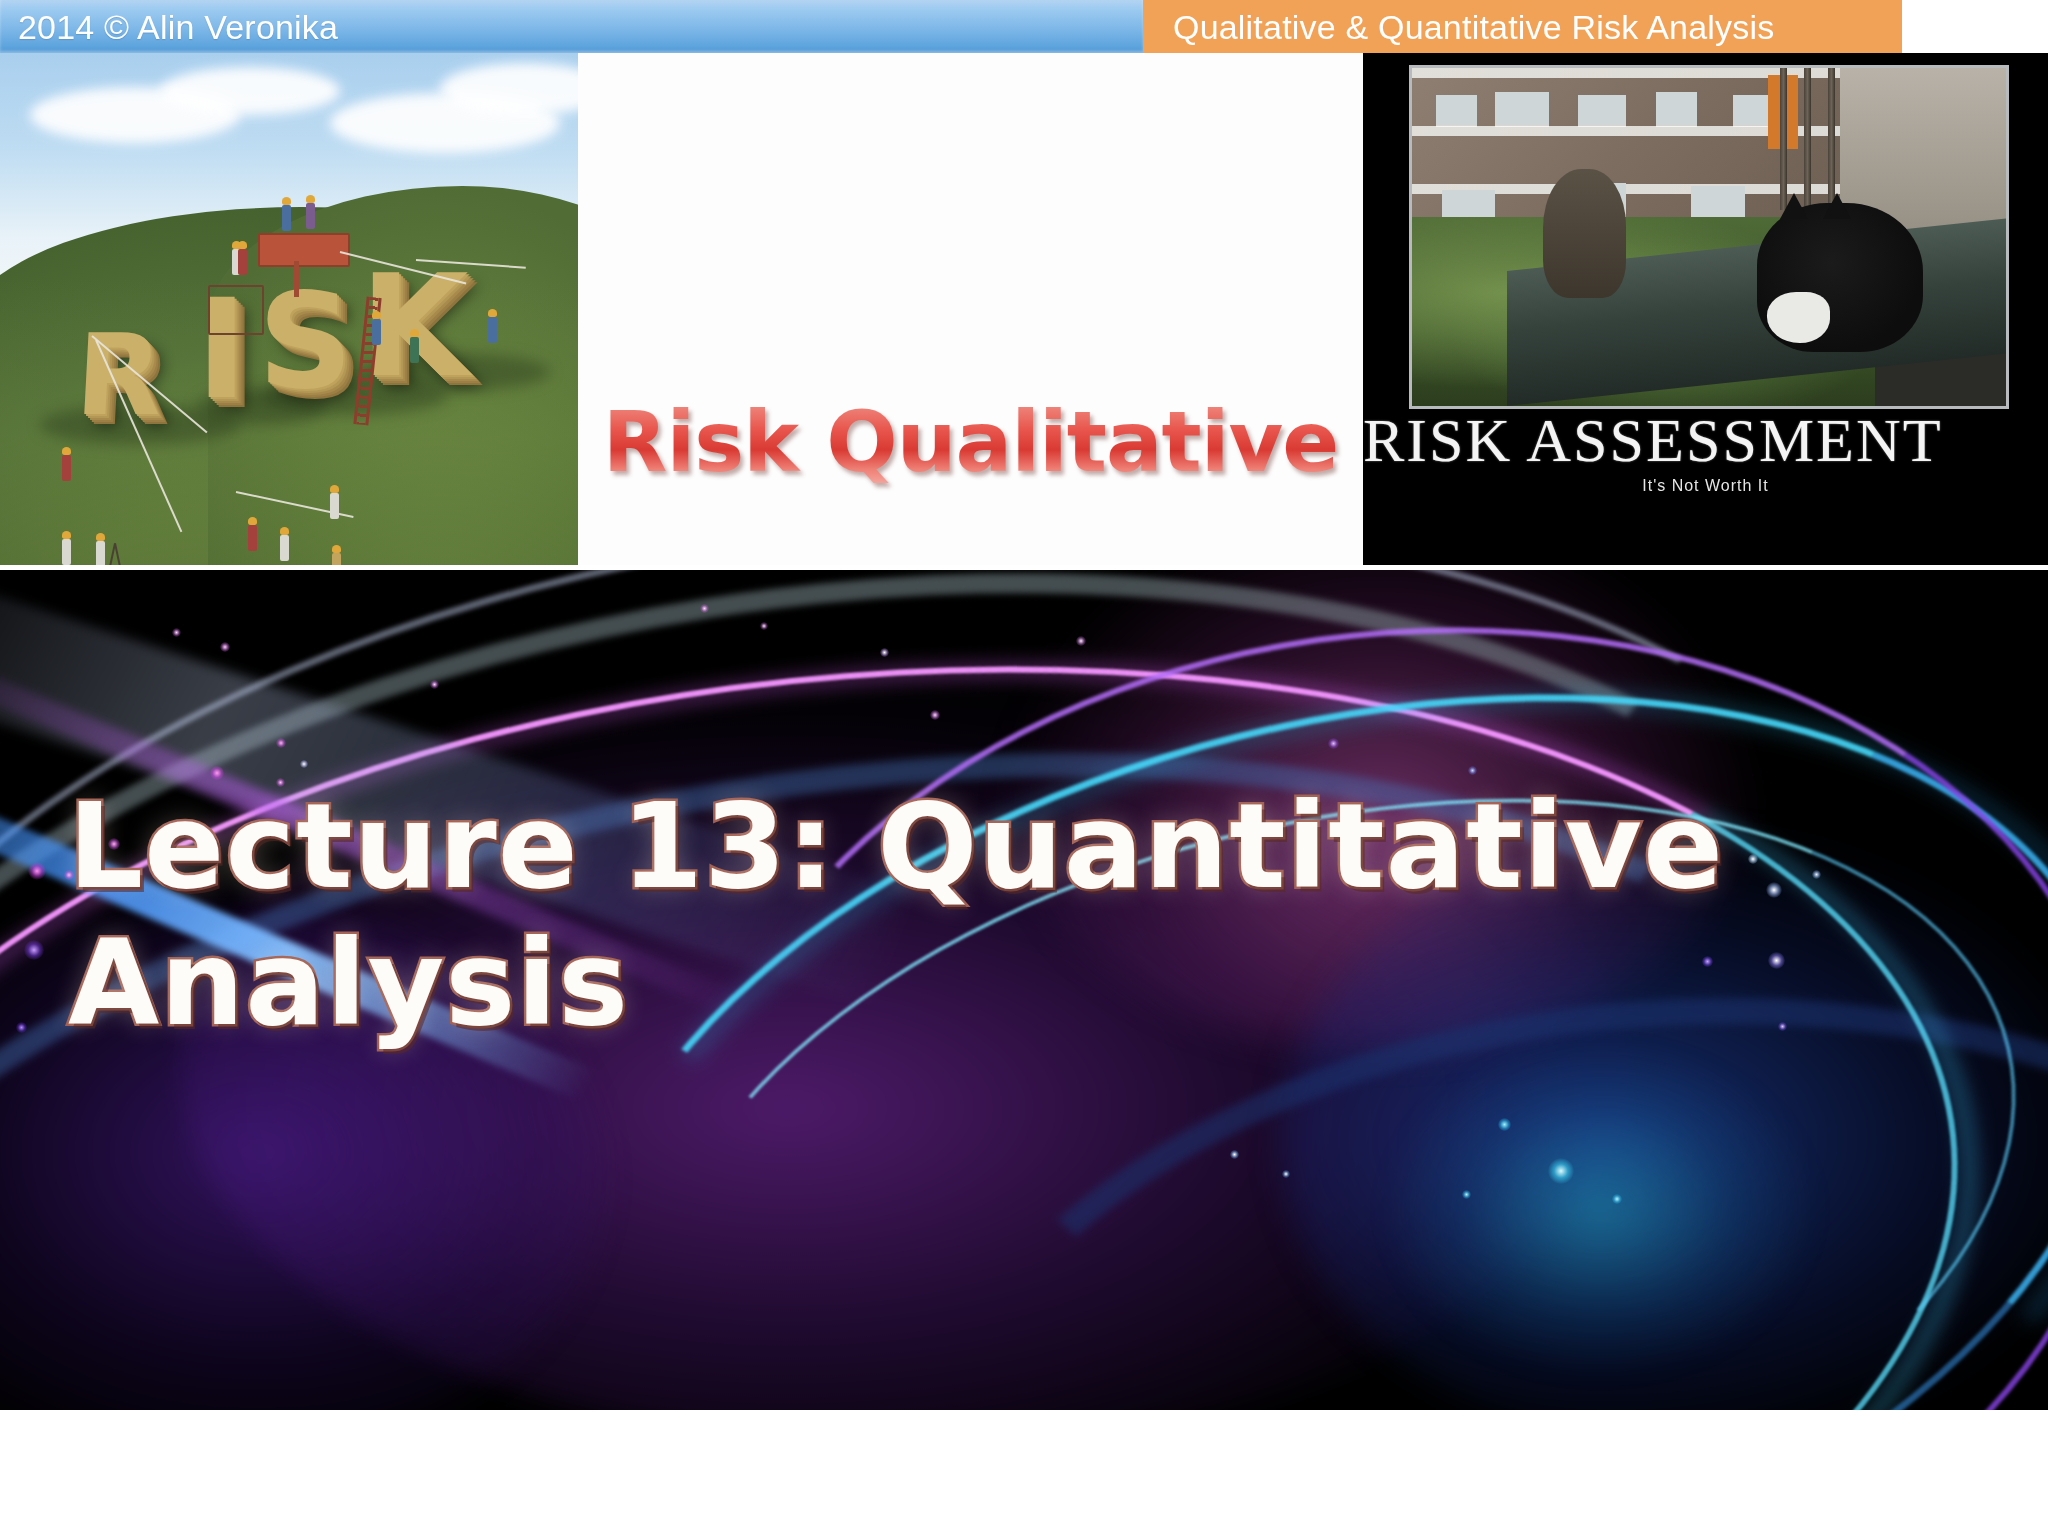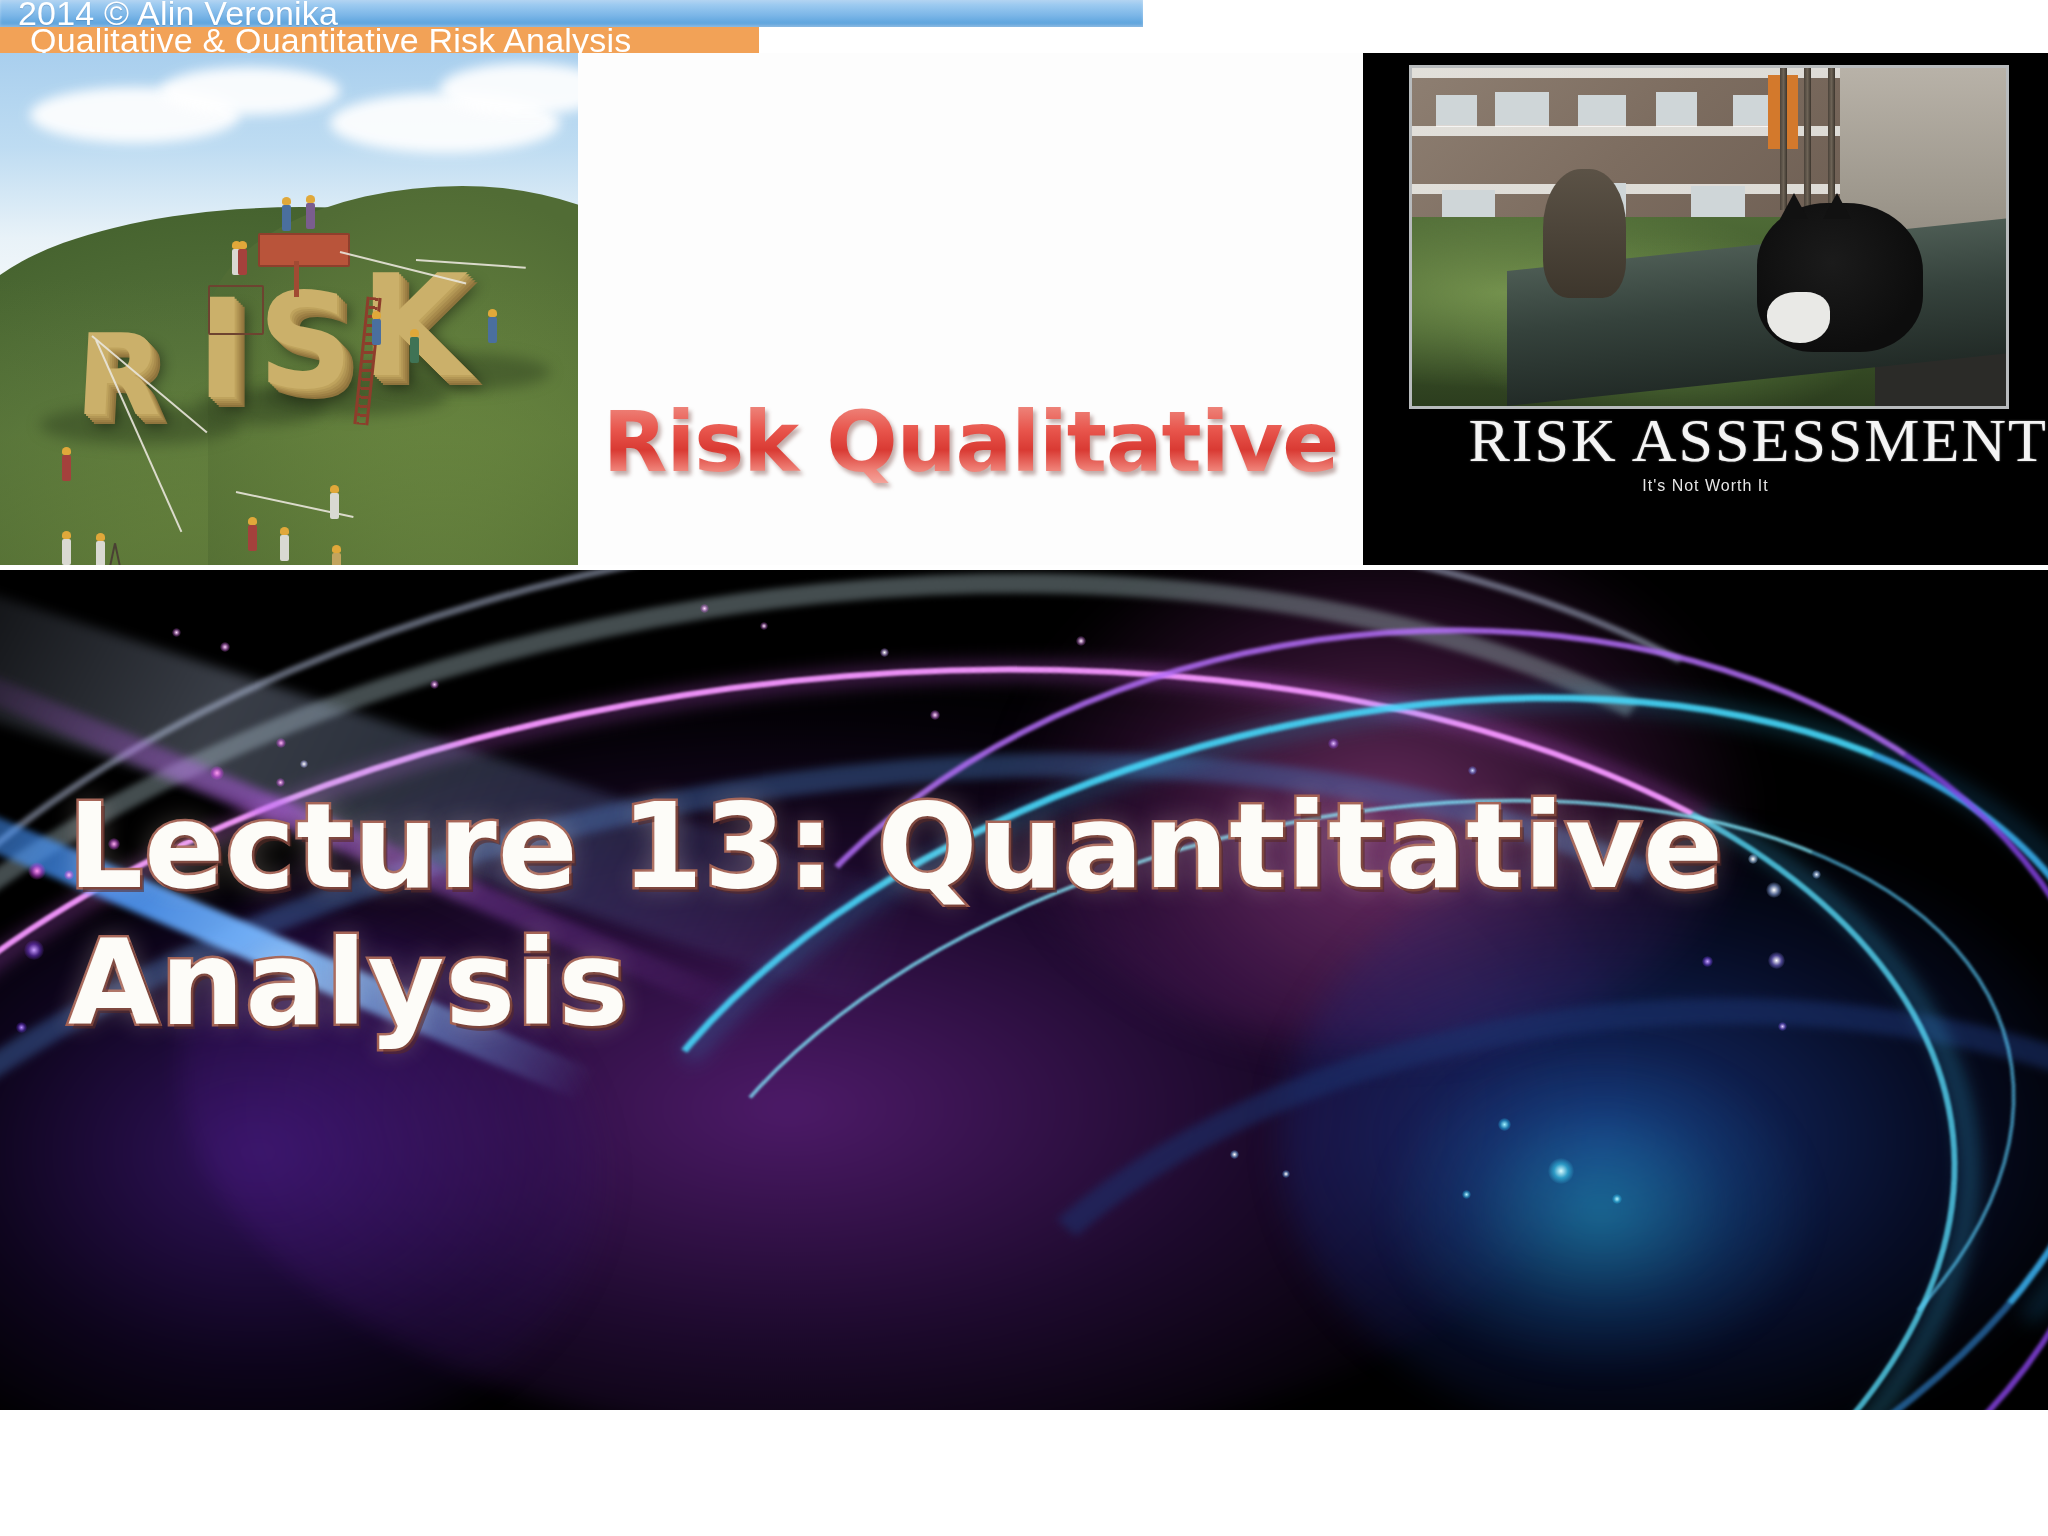--- a/index.html
+++ b/index.html
@@ -17,21 +17,20 @@
     width: 2048px; height: 1536px;
     background: #ffffff;
     overflow: hidden;
   }
 
   
   .header-bar {
     position: absolute; left: 0; top: 0;
     width: 2048px; height: 53px;
     display: flex;
-    flex-direction: column;
   }
   .header-left {
     position: relative;
     width: 1143px; height: 53px;
     background: linear-gradient(180deg,
        #b3d4f2 0%, #9ccaf0 18%, #7db7e8 55%, #5fa5de 86%, #4f96d4 100%);
     box-shadow: inset 0 -2px 3px rgba(255,255,255,0.35);
   }
   .header-left-text {
     position: absolute; left: 18px; top: 50%;
@@ -257,21 +256,21 @@
     border-radius: 46% 38% 48% 52%;
   }
   .ra-animal {
     position: absolute; left: 22%; top: 30%;
     width: 14%; height: 38%;
     background: linear-gradient(180deg, #5b5246 0%, #3d362c 100%);
     border-radius: 46% 44% 28% 30%;
   }
   .ra-title {
     position: absolute; left: 0; right: 0; top: 352px;
-    text-align: right;
+    text-align: left;
     font-family: "Liberation Serif", serif;
     font-size: 62px;
     color: #f4f4f4;
     letter-spacing: 2px;
     text-shadow: 0 0 2px rgba(255,255,255,.5);
     white-space: nowrap;
   }
   .ra-sub {
     position: absolute; left: 0; right: 0; top: 424px;
     text-align: center;

